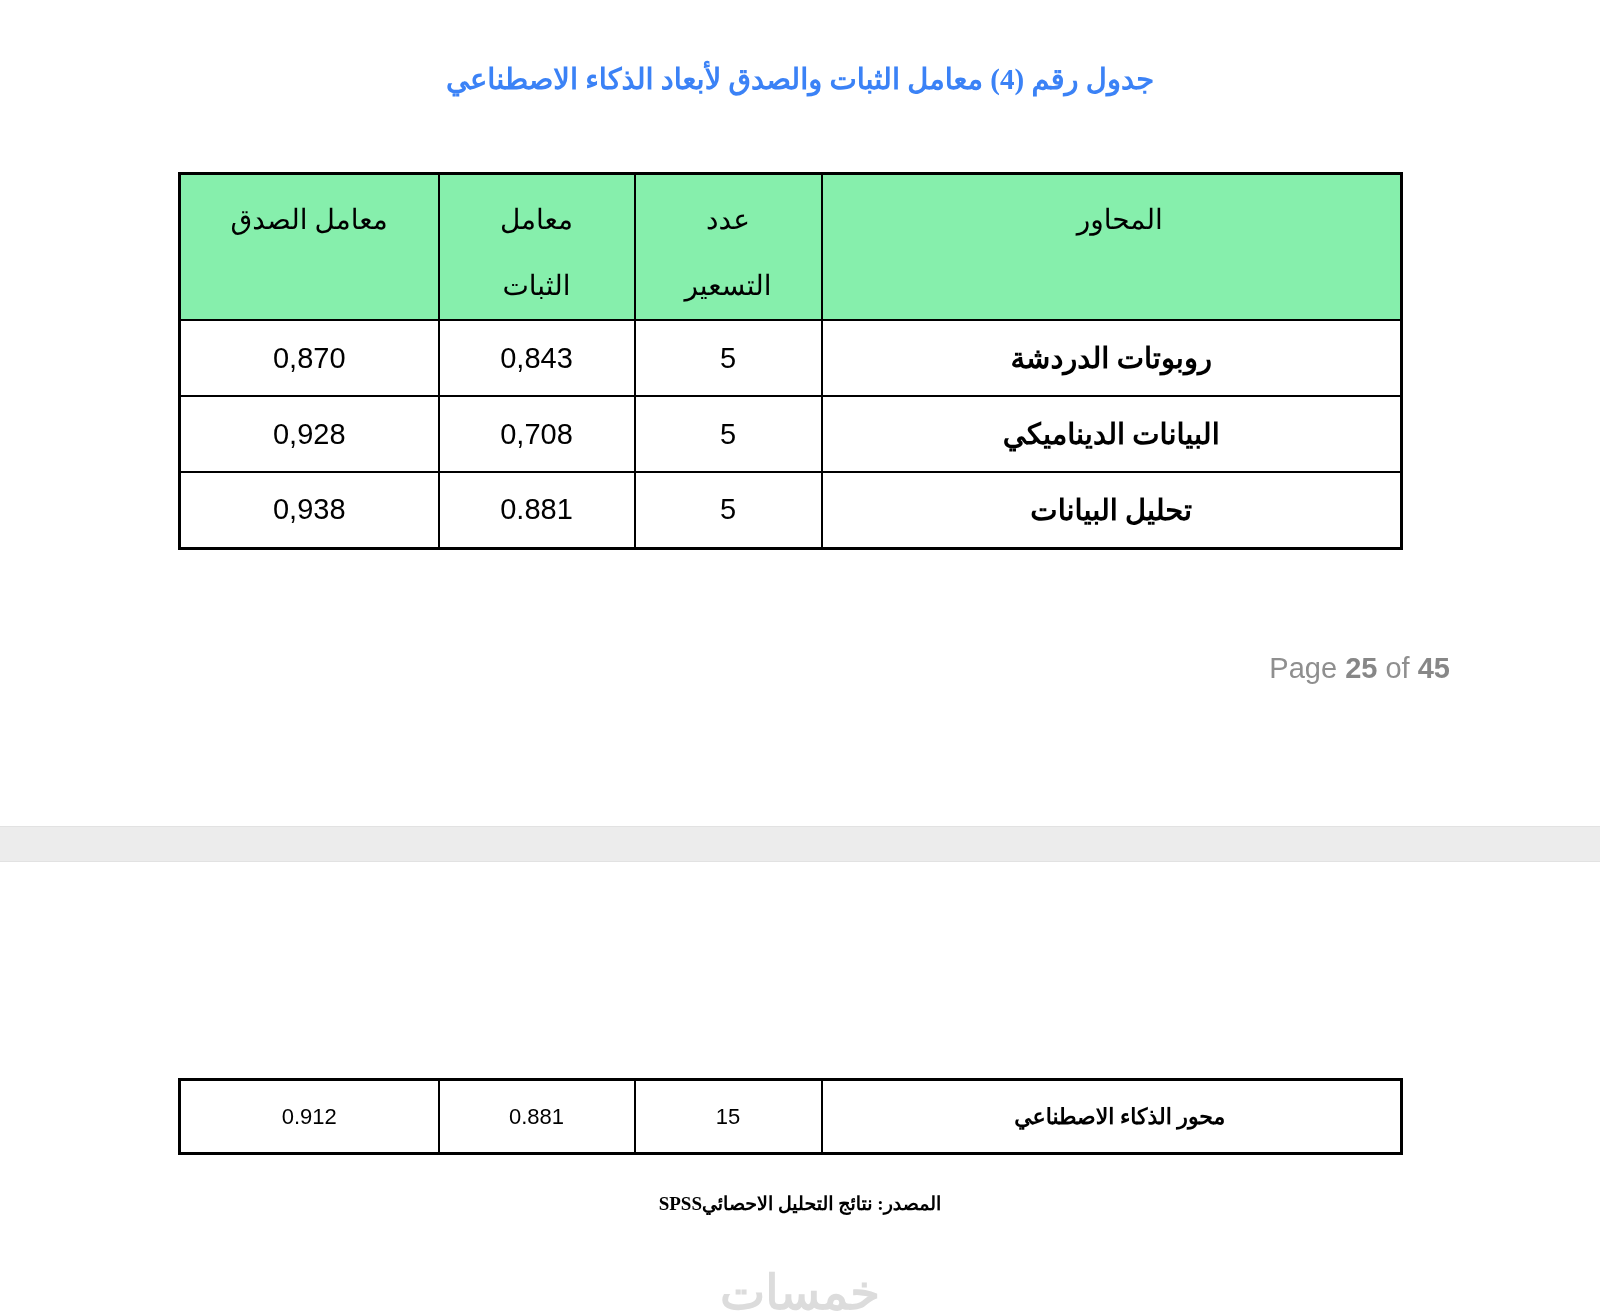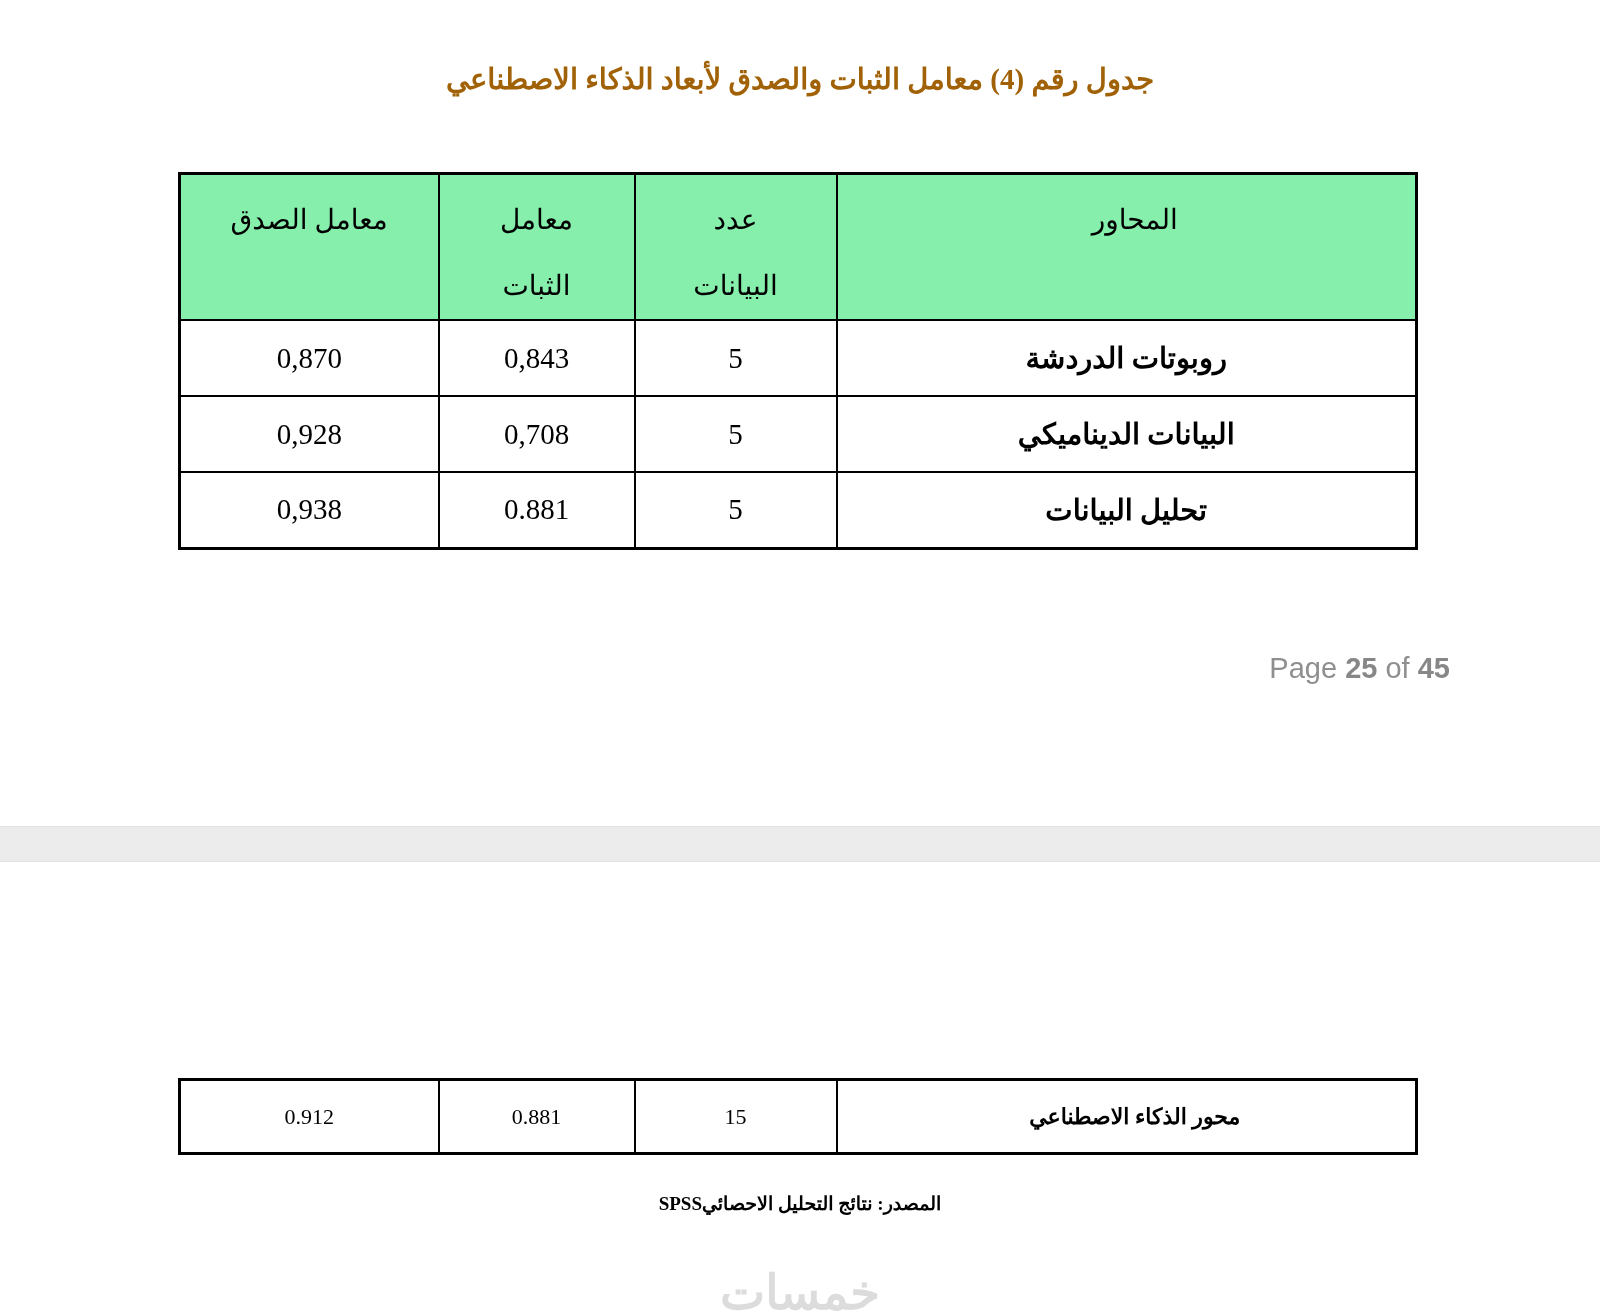--- a/index.html
+++ b/index.html
@@ -14,52 +14,52 @@
   .page-1 { height:826px; }
   .page-separator { height:36px; background:#ececec; border-top:1px solid #e2e2e2; border-bottom:1px solid #e2e2e2; }
   .page-2 { height:450px; }
 
   .doc-title {
     direction:rtl;
     text-align:center;
     padding-top:62px;
     font-size:29px;
     font-weight:bold;
-    color:#a16207;
+    color:#3b82f6;
   }
 
   table.coef-table {
     position:absolute;
     left:178px;
     width:1222px;
     border-collapse:collapse;
     direction:rtl;
     table-layout:fixed;
   }
   table.coef-table { border:3px solid #000; }
   .coef-table td { border:2px solid #000; text-align:center; color:#000; }
 
   .main-table { top:172px; }
   .col-axis   { width:580px;padding-left:17px; }
-  .col-items  { width:202px; }
+  .col-items  { width:187px; }
   .col-rel    { width:196px; }
   .col-val    { width:259px; }
 
   .hdr-cell {
     background:#86efac;
     vertical-align:top;
     height:146px;
     font-size:28px;
     padding-top:12px;
   }
   .hdr-line { line-height:66px; min-height:1px; }
 
   .data-row td { height:76px; font-size:29px; vertical-align:middle; }
   .axis-name { font-weight:bold; font-size:28px;margin-top:8px; }
-  .num-cell { font-family:Liberation Serif, serif; }
+  .num-cell { font-family:Liberation Sans, sans-serif; }
 
   .page-indicator {
     position:absolute;
     top:652px;
     right:150px;
     font-family:"Liberation Sans", sans-serif;
     font-size:29px;
     color:#8f8f8f;
     direction:ltr;
   }
@@ -102,21 +102,21 @@
 
   <table class="coef-table main-table">
     <tbody>
       <tr>
         <td class="hdr-cell col-axis">
           <div class="hdr-line">المحاور</div>
           <div class="hdr-line"></div>
         </td>
         <td class="hdr-cell col-items">
           <div class="hdr-line">عدد</div>
-          <div class="hdr-line">البيانات</div>
+          <div class="hdr-line">التسعير</div>
         </td>
         <td class="hdr-cell col-rel">
           <div class="hdr-line">معامل</div>
           <div class="hdr-line">الثبات</div>
         </td>
         <td class="hdr-cell col-val">
           <div class="hdr-line">معامل الصدق</div>
           <div class="hdr-line"></div>
         </td>
       </tr>

